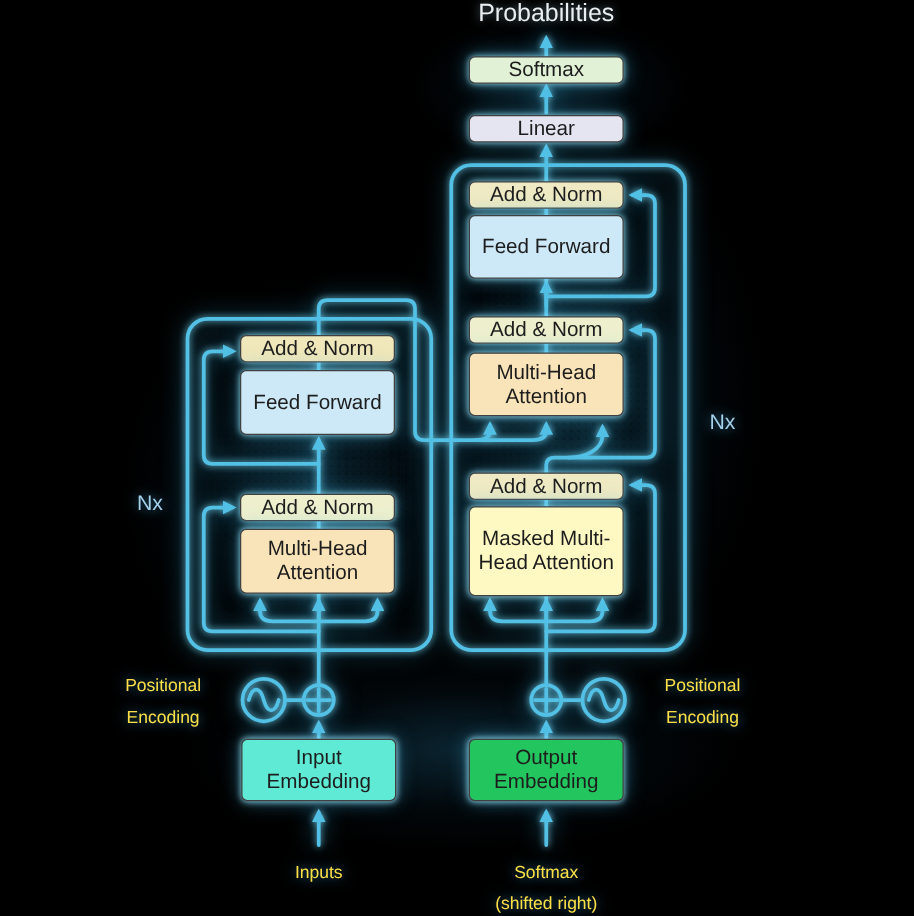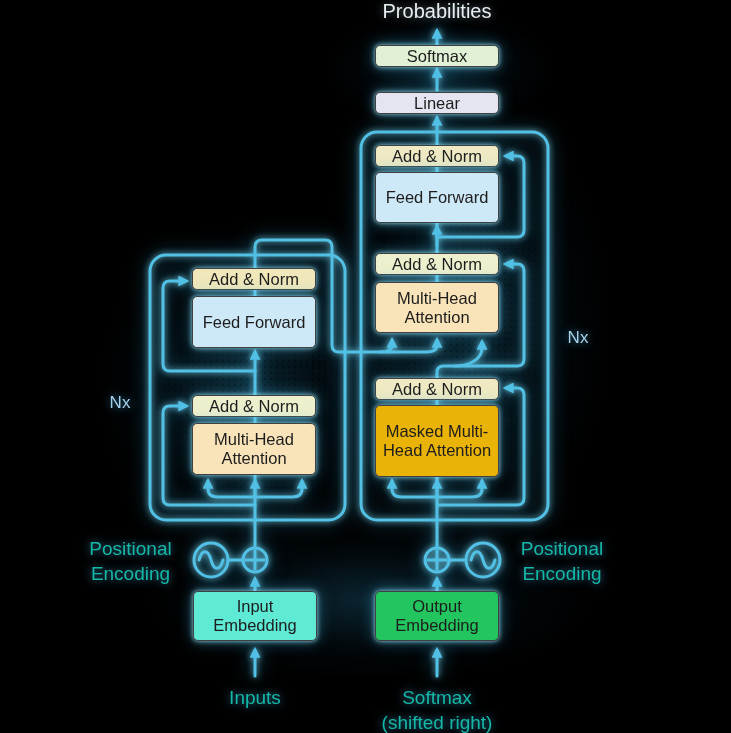--- a/index.html
+++ b/index.html
@@ -11,21 +11,21 @@
       radial-gradient(rgba(0,0,0,0.35) 1px,transparent 1.2px),
       radial-gradient(closest-side,rgba(28,96,128,0.38),rgba(10,40,60,0.18) 60%,transparent 100%);
       background-size:6px 6px,100% 100%;}
   svg.wires{position:absolute;left:0;top:0;z-index:2;}
   .glow{filter:drop-shadow(0 0 3px rgba(120,220,248,0.9)) drop-shadow(0 0 9px rgba(50,170,215,0.55));}
   .wire{fill:none;stroke:#53c1e6;stroke-width:3;stroke-linecap:round;}
   .box{position:absolute;z-index:3;box-sizing:border-box;border:1px solid #404040;border-radius:5px;
        display:flex;align-items:center;justify-content:center;text-align:center;
        color:#1d1d1d;font-size:16.5px;line-height:1.15;
        box-shadow:0 0 5px rgba(150,228,250,0.9),0 0 16px rgba(70,185,230,0.5);}
-  .cyanlabel{position:absolute;z-index:3;color:#14b8a6;font-size:19px;line-height:25px;text-align:center;
+  .cyanlabel{position:absolute;z-index:3;color:#fde047;font-size:14px;line-height:25px;text-align:center;
        text-shadow:0 0 10px rgba(70,170,220,0.8);}
   .nx{font-size:17px;color:#a4d0ea;}
   .prob{position:absolute;z-index:3;color:#e9eef1;font-size:20px;text-align:center;
        text-shadow:0 0 8px rgba(180,220,240,0.5);}
 </style>
 </head>
 <body>
 
 <div class="stage">
 
@@ -94,21 +94,21 @@
 
   <div class="prob" style="left:337px;top:0px;width:200px;">Probabilities</div>
   <div class="box" style="left:375px;top:45px;width:124px;height:22px;background:#e1f1d5;">Softmax</div>
   <div class="box" style="left:375px;top:92px;width:124px;height:22px;background:#e5e5f2;">Linear</div>
 
   <div class="box" style="left:375px;top:145px;width:124px;height:22px;background:#efeac3;">Add &amp; Norm</div>
   <div class="box" style="left:375px;top:172px;width:124px;height:51px;background:#cde8f6;">Feed Forward</div>
   <div class="box" style="left:375px;top:253px;width:124px;height:22px;background:#eef0cd;">Add &amp; Norm</div>
   <div class="box" style="left:375px;top:282px;width:124px;height:51px;background:#f9e4b9;">Multi-Head Attention</div>
   <div class="box" style="left:375px;top:378px;width:124px;height:22px;background:#efeac3;">Add &amp; Norm</div>
-  <div class="box" style="left:375px;top:405px;width:124px;height:72px;background:#eab308;">Masked Multi-Head Attention</div>
+  <div class="box" style="left:375px;top:405px;width:124px;height:72px;background:#fef9c3;">Masked Multi-Head Attention</div>
 
   <div class="box" style="left:192px;top:268px;width:124px;height:22px;background:#f0e7ba;">Add &amp; Norm</div>
   <div class="box" style="left:192px;top:296px;width:124px;height:52px;background:#cde8f6;">Feed Forward</div>
   <div class="box" style="left:192px;top:395px;width:124px;height:22px;background:#eef0cd;">Add &amp; Norm</div>
   <div class="box" style="left:192px;top:423px;width:124px;height:52px;background:#f9e4b9;">Multi-Head Attention</div>
 
   <div class="box" style="left:193px;top:591px;width:124px;height:50px;background:#5eead4;">Input Embedding</div>
   <div class="box" style="left:375px;top:591px;width:124px;height:50px;background:#22c55e;">Output Embedding</div>
 
   <div class="cyanlabel nx" style="left:95px;top:390px;width:50px;">Nx</div>

